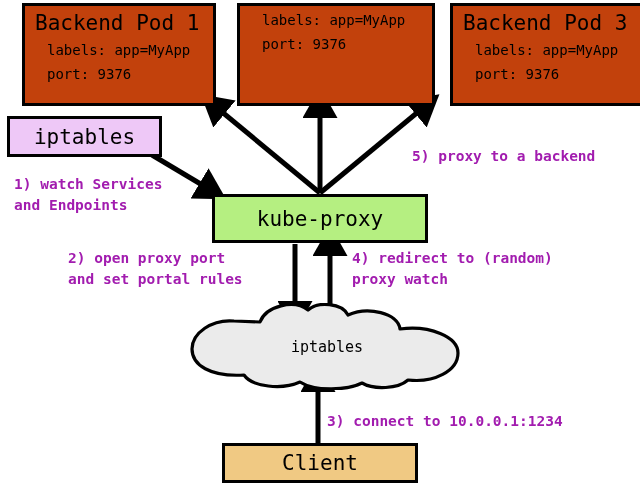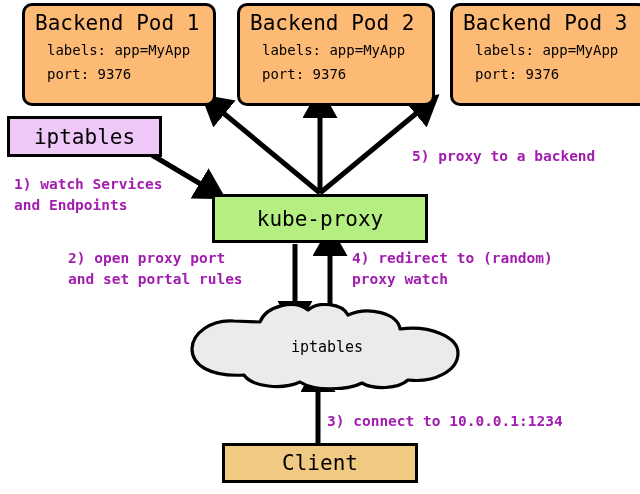--- a/index.html
+++ b/index.html
@@ -26,23 +26,22 @@
   }
   .arrows { z-index: 1; }
 
   .node {
     position: absolute;
     box-sizing: border-box;
     border: 3px solid #000000;
     z-index: 2;
   }
   .pod {
-    background: #fdba74;
+    background: #c2410c;
     padding: 2px 0 0 10px;
-    border-radius: 10px;
   }
   .pod-title {
     font-size: 21px;
     line-height: 30px;
     color: #000;
     white-space: nowrap;
     letter-spacing: 0px;
   }
   .pod-line {
     font-size: 14px;
@@ -153,21 +152,20 @@
     <div class="cloud-text" style="top:35px;">iptables</div>
   </div>
 
   <div class="node pod" style="left:22px; top:3px; width:194px; height:103px;">
     <div class="pod-title">Backend Pod 1</div>
     <div class="pod-line">labels: app=MyApp</div>
     <div class="pod-line">port: 9376</div>
   </div>
 
   <div class="node pod" style="left:237px; top:3px; width:198px; height:103px;">
-    <div class="pod-title">Backend Pod 2</div>
     <div class="pod-line">labels: app=MyApp</div>
     <div class="pod-line">port: 9376</div>
   </div>
 
   <div class="node pod" style="left:450px; top:3px; width:198px; height:103px;">
     <div class="pod-title">Backend Pod 3</div>
     <div class="pod-line">labels: app=MyApp</div>
     <div class="pod-line">port: 9376</div>
   </div>
 

